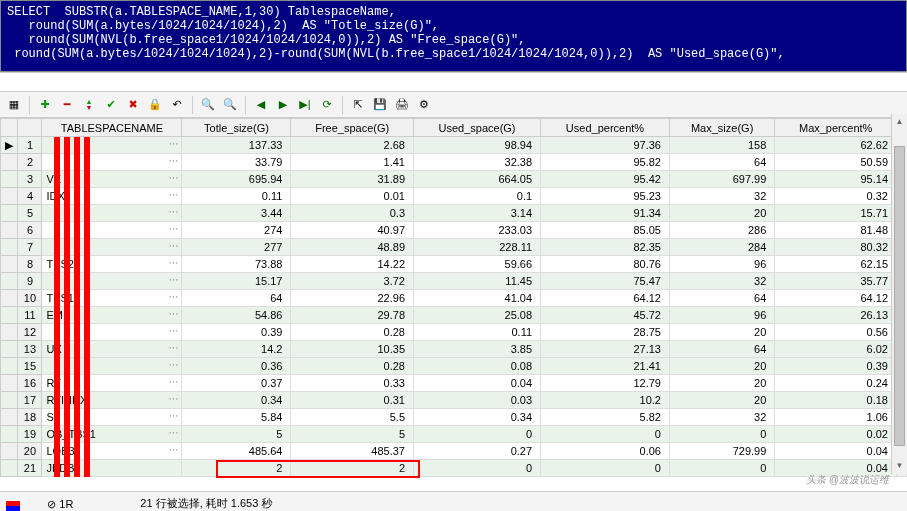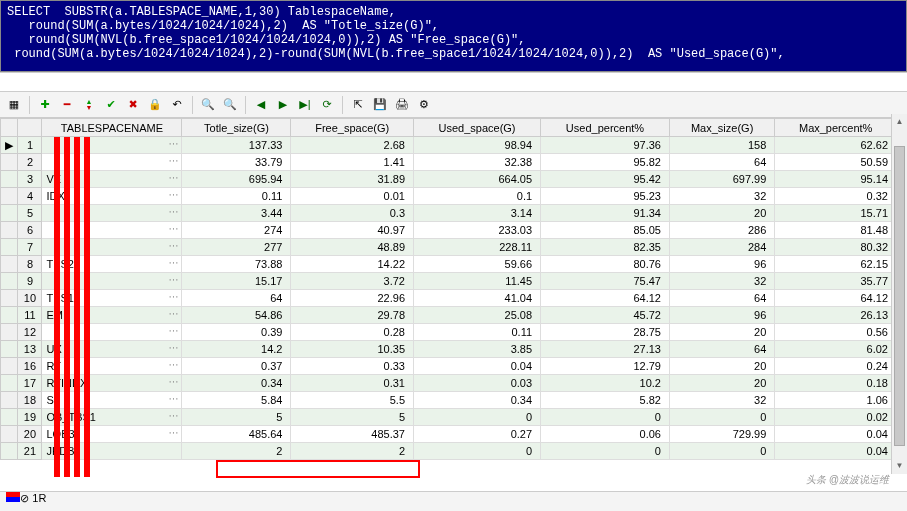--- a/index.html
+++ b/index.html
@@ -17,21 +17,21 @@
 td{border:1px solid #ddd;padding:1px 4px;height:17px}
 .rownum-h{width:24px;background:#f0f0f0}
 .rownum{background:#f0f0f0;text-align:center;width:24px;border:1px solid #ccc}
 .rowptr{width:14px;background:#f0f0f0;border:1px solid #ccc;text-align:center}
 .name-col{width:140px;text-align:left;position:relative;padding-right:18px}
 .name-col .dots{position:absolute;right:3px;top:1px;color:#888;cursor:pointer;font-size:10px}
 .num{text-align:right;padding-right:8px}
 tr.alt td{background:#eaf3ea}
 .redact{position:absolute;background:#ff0000;z-index:5}
 .red-box{position:absolute;border:2px solid #ff0000;z-index:5}
-.status{position:absolute;bottom:0;left:0;right:0;height:20px;background:#f4f4f4;border-top:1px solid #ccc;display:flex;align-items:flex-start;font-size:11px;padding:0 6px;gap:0}
+.status{position:absolute;bottom:0;left:0;right:0;height:20px;background:#f4f4f4;border-top:1px solid #ccc;display:flex;align-items:flex-end;font-size:11px;padding:0 6px;gap:27px}
 .st-icon{width:14px;height:10px;background:linear-gradient(#ff0000 50%,#0000ff 50%)}
 .watermark{position:absolute;right:18px;bottom:24px;font-size:10px;color:#999;font-style:italic;z-index:10;font-family:'Microsoft YaHei',sans-serif}
 .scrollbar-r{position:absolute;right:0;top:114px;width:16px;height:360px;background:#f0f0f0;border-left:1px solid #ccc}
 .scrollbar-r .thumb{background:#c8c8c8;margin:16px 2px;height:300px;border:1px solid #aaa}
 .scrollbar-r .arr{height:16px;text-align:center;font-size:8px;color:#666;line-height:16px}
 </style>
 </head>
 <body>
 
 <div class="sql-pane"><span>SELECT  SUBSTR(a.TABLESPACE_NAME,1,30) TablespaceName,</span>
@@ -249,20 +249,34 @@
           <td class="rownum">13</td>
           <td class="name-col">UX<span class="dots">⋯</span></td>
           <td class="num">14.2</td>
           <td class="num">10.35</td>
           <td class="num">3.85</td>
           <td class="num">27.13</td>
           <td class="num">64</td>
           <td class="num">6.02</td>
           <td></td>
         </tr>
+        <tr class="alt">
+          <td class="rowptr"></td>
+          <td class="rownum">15</td>
+          <td class="name-col">
+            <span class="dots">⋯</span>
+          </td>
+          <td class="num">0.36</td>
+          <td class="num">0.28</td>
+          <td class="num">0.08</td>
+          <td class="num">21.41</td>
+          <td class="num">20</td>
+          <td class="num">0.39</td>
+          <td></td>
+        </tr>
         <tr>
           <td class="rowptr"></td>
           <td class="rownum">16</td>
           <td class="name-col">RT<span class="dots">⋯</span></td>
           <td class="num">0.37</td>
           <td class="num">0.33</td>
           <td class="num">0.04</td>
           <td class="num">12.79</td>
           <td class="num">20</td>
           <td class="num">0.24</td>
@@ -342,13 +356,14 @@
 <div class="arr">▲</div>
 <div class="thumb"></div>
 <div class="arr" style="position:absolute;bottom:0;width:100%">▼</div>
 </div>
 
 <div class="watermark">头条 @波波说运维</div>
 
 <div class="status">
 <div class="st-icon"></div>
 <span>⊘ <span>1R</span></span>
+<span style="margin-left:40px">21 行被选择, 耗时 1.653 秒</span>
 </div>
 
 </body></html>

